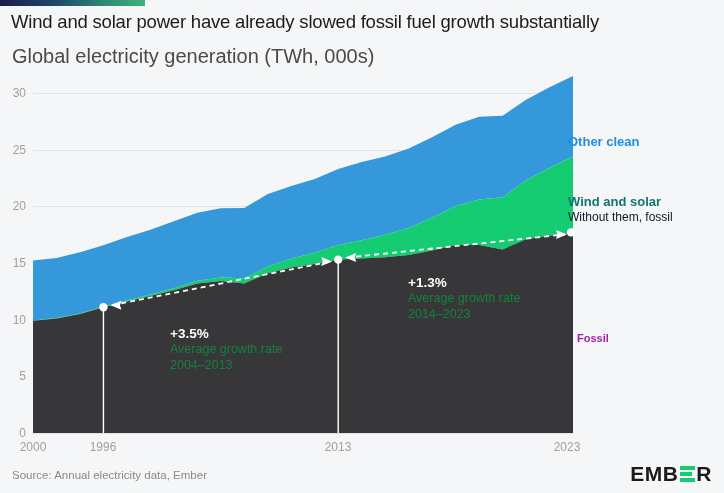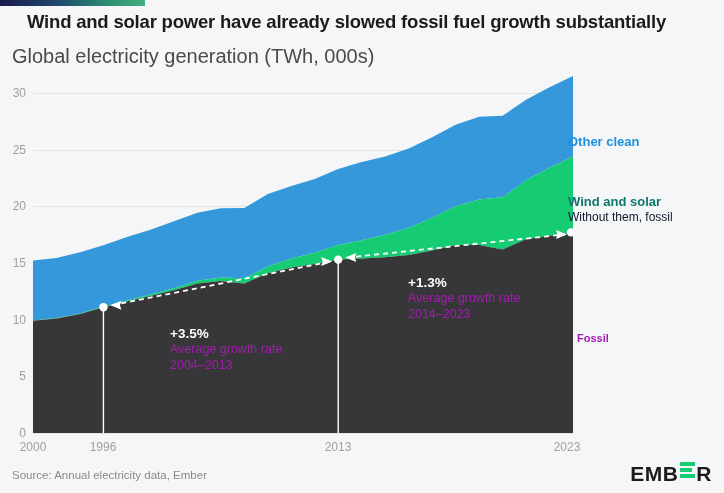--- a/index.html
+++ b/index.html
@@ -13,22 +13,22 @@
     position: relative;
     -webkit-font-smoothing: antialiased;
   }
   #topbar {
     position: absolute; left: 0; top: 0;
     width: 145px; height: 6px;
     background: linear-gradient(to right, #1a1a4e 0%, #1f4a6b 40%, #2e8f73 75%, #3fb27d 100%);
   }
   #title {
     position: absolute; left: 11px; top: 11px;
-    font-size: 18.5px; font-weight: bold; color: #1b1b1b;
-    letter-spacing: -0.2px; white-space: nowrap; margin-left: 16px;
+    font-size: 18.5px; font-weight: normal; color: #1b1b1b;
+    letter-spacing: -0.2px; white-space: nowrap;
   }
   #subtitle {
     position: absolute; left: 12px; top: 45px;
     font-size: 20px; color: #4a4a4a; white-space: nowrap;
   }
   #plotwrap {
     position: absolute; left: 0; top: 0; width: 672px; height: 493px;
   }
   .ylabel {
     position: absolute; width: 24px; text-align: right;
@@ -40,32 +40,32 @@
   }
   .gridline {
     position: absolute; left: 33px; width: 540px; height: 1px;
     background: #e3e4e6;
   }
   #svgchart { position: absolute; left: 0; top: 0; }
   .legend-head { position: absolute; font-size: 13px; font-weight: bold; white-space: nowrap; }
   .legend-sub { position: absolute; font-size: 12px; color: #0f172a; line-height: 15px; white-space: nowrap; }
   .annot { position: absolute; }
   .annot-pct { font-size: 13.5px; font-weight: bold; color: #ffffff; }
-  .annot-txt { font-size: 12.5px; color: #a21caf; line-height: 16px; white-space: nowrap; }
+  .annot-txt { font-size: 12.5px; color: #15803d; line-height: 16px; white-space: nowrap; }
   #fossil-label {
     position: absolute; left: 577px; top: 332px;
     font-size: 11px; font-weight: bold; color: #a21caf;
   }
   #source {
     position: absolute; left: 12px; top: 469px;
     font-size: 11.5px; color: #8a8a8a; white-space: nowrap;
   }
   #logo {
     position: absolute; right: 12px; top: 462px;
-    display: flex; align-items: flex-start;
+    display: flex; align-items: center;
     font-size: 21px; font-weight: bold; color: #1b1b1b; letter-spacing: 0.5px;
   }
   #logo .ebars {
     display: inline-flex; flex-direction: column; justify-content: space-between;
     width: 15px; height: 16px; margin: 0 1.5px;
   }
   #logo .ebars i { display: block; height: 4px; background: #15cc72; }
   #logo .ebars i.mid { width: 12px; }
 </style>
 </head>

